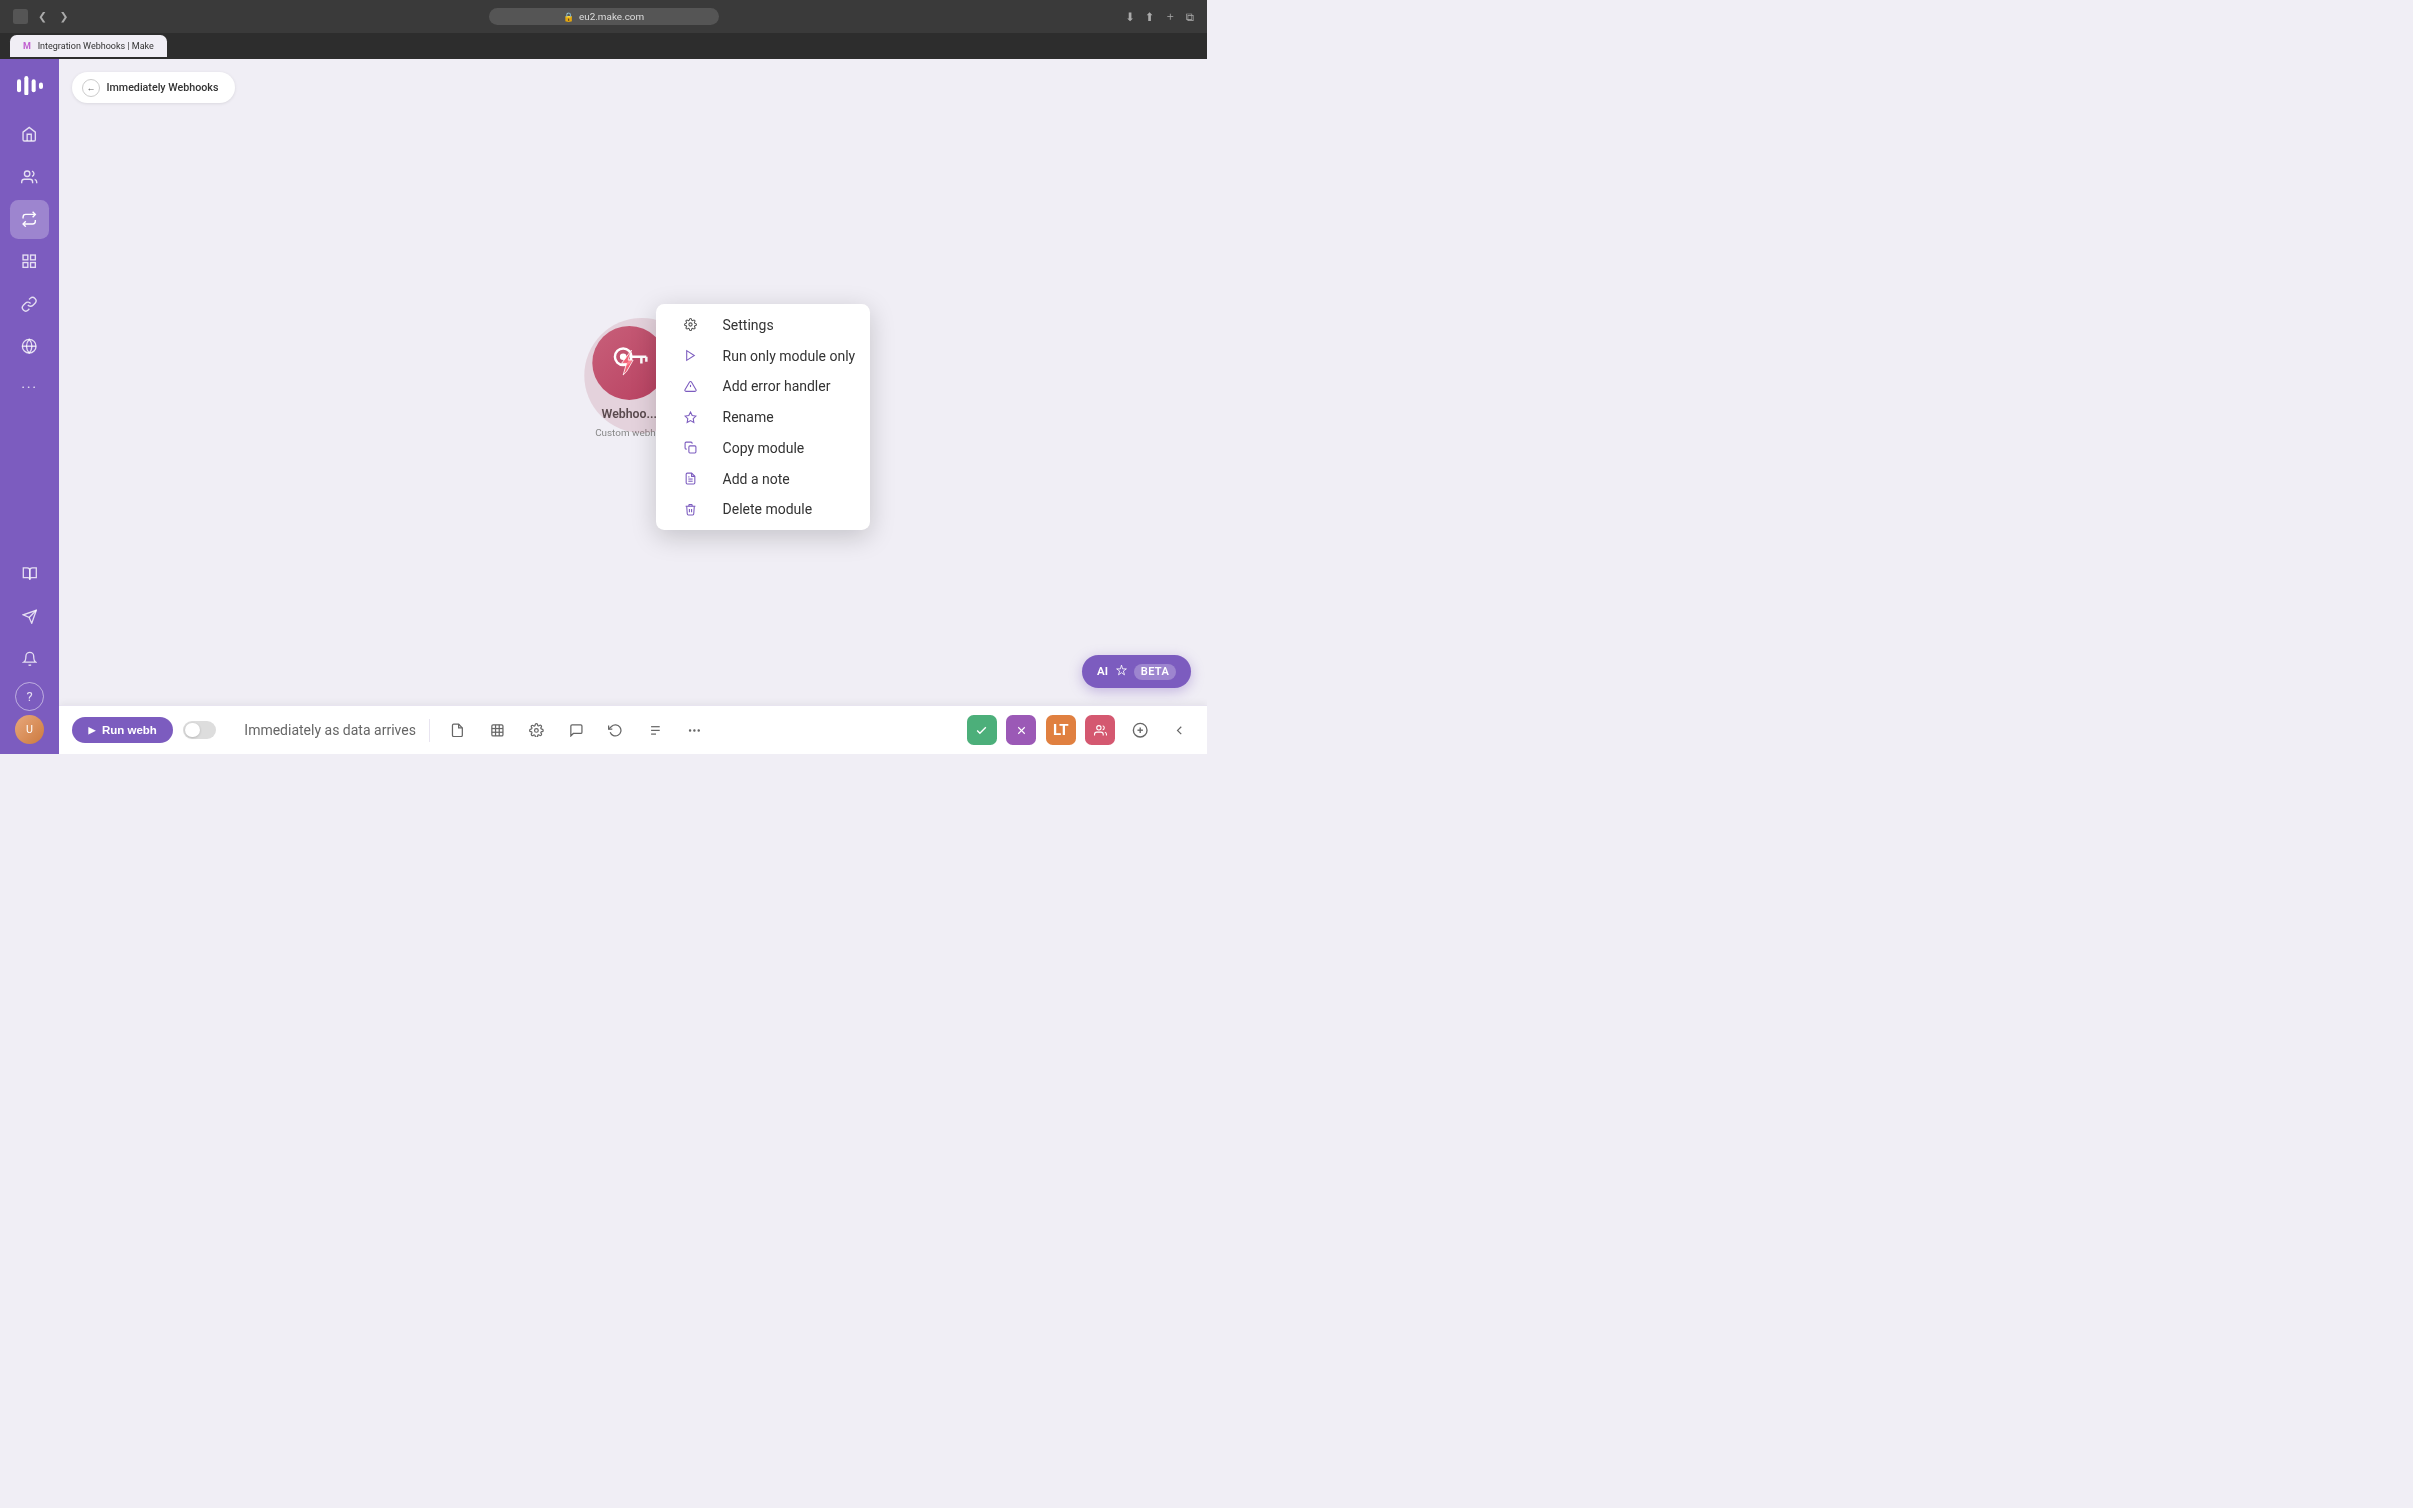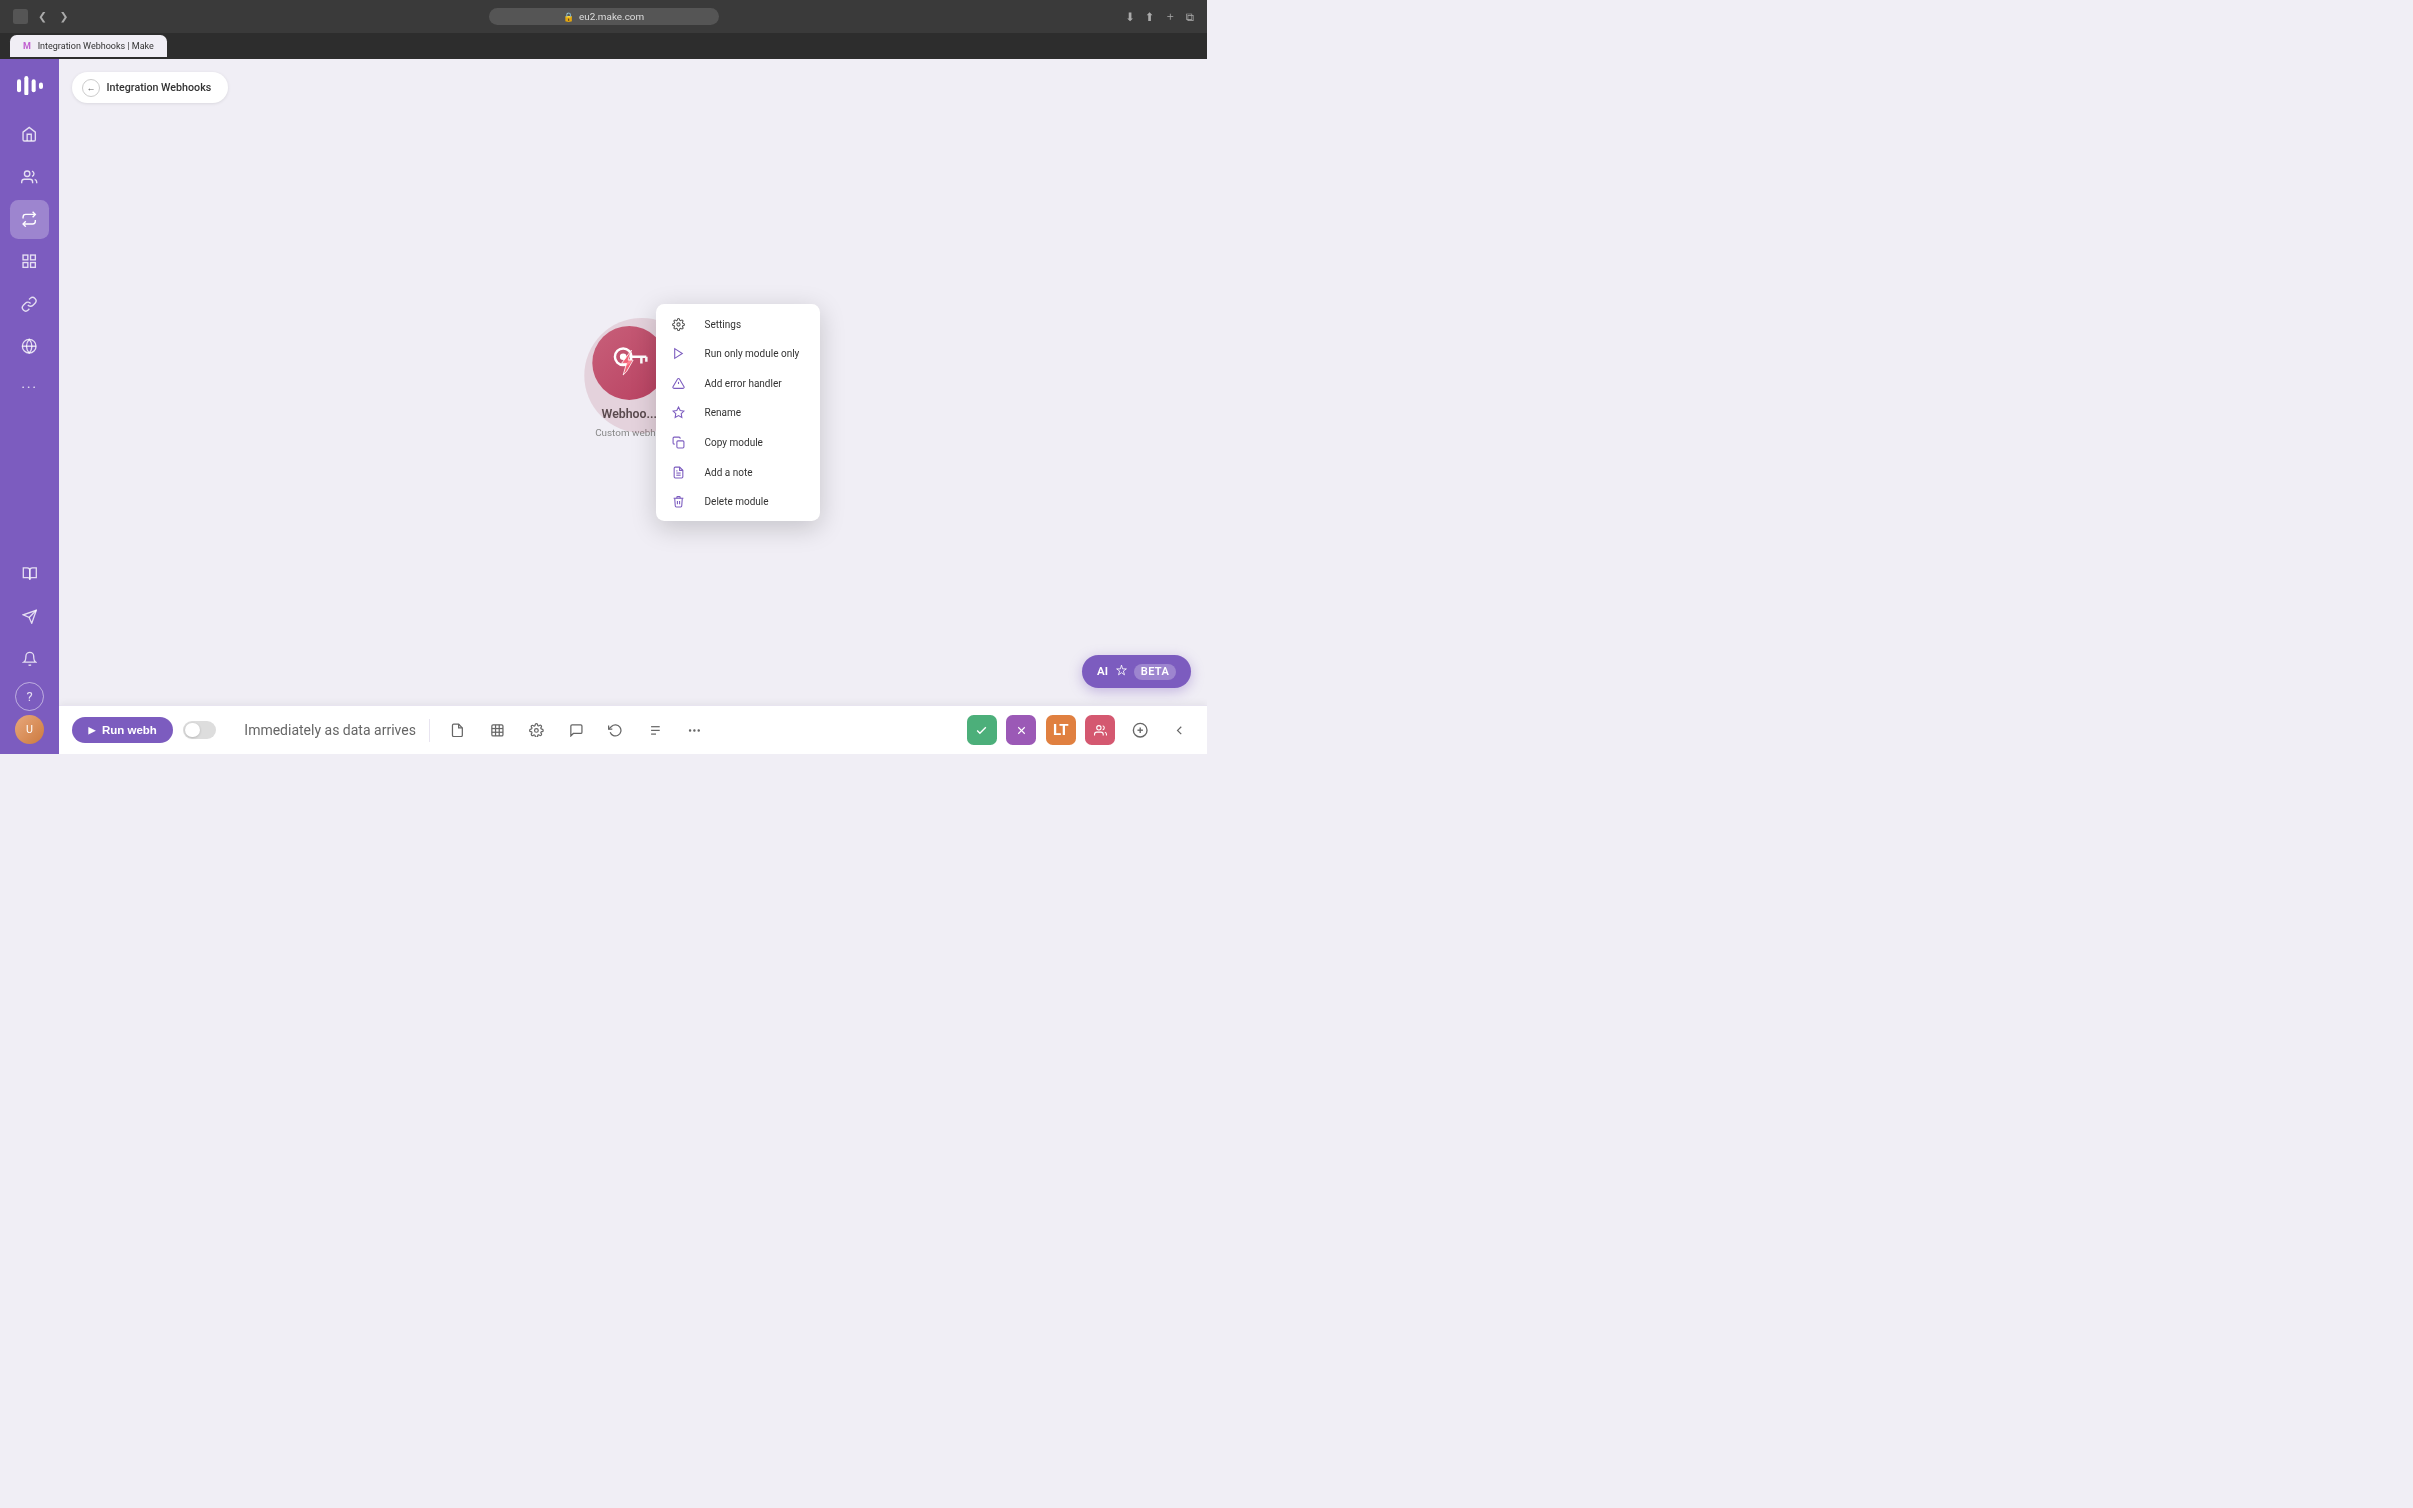--- a/index.html
+++ b/index.html
@@ -282,26 +282,27 @@
       background: white;
       border-radius: 8.2px;
       box-shadow: 0 6.6px 26px rgba(0,0,0,0.18);
       padding: 4.9px 0;
       min-width: 164px;
       z-index: 100;
     }
     .context-menu-item {
       display: flex;
       align-items: center;
-      gap: 19px;
+      gap: 25px;
       padding: 7.4px 14.8px;
       cursor: pointer;
-      font-size: 10px;
+      font-size: 14px;
       color: #333;
       transition: background 0.15s;
+      margin-left: 12px;
     }
     .context-menu-icon {
       width: 14.8px;
       height: 14.8px;
       display: flex;
       align-items: center;
       justify-content: center;
       font-size: 11.5px;
       color: #7c5cbf;
       flex-shrink: 0;
@@ -550,21 +551,21 @@
       </div>
     </div>
   </div>
 
   <div class="main-content">
 
     <div class="breadcrumb">
       <div class="breadcrumb-back">
         <span>←</span>
       </div>
-      <span class="breadcrumb-text">Integration Webhooks</span>
+      <span class="breadcrumb-text">Immediately Webhooks</span>
     </div>
 
     <div class="canvas-area">
 
       <div class="add-module-hint">
         <span>another module</span>
       </div>
 
       <div class="module-node">
         <div class="module-circle-outer">

